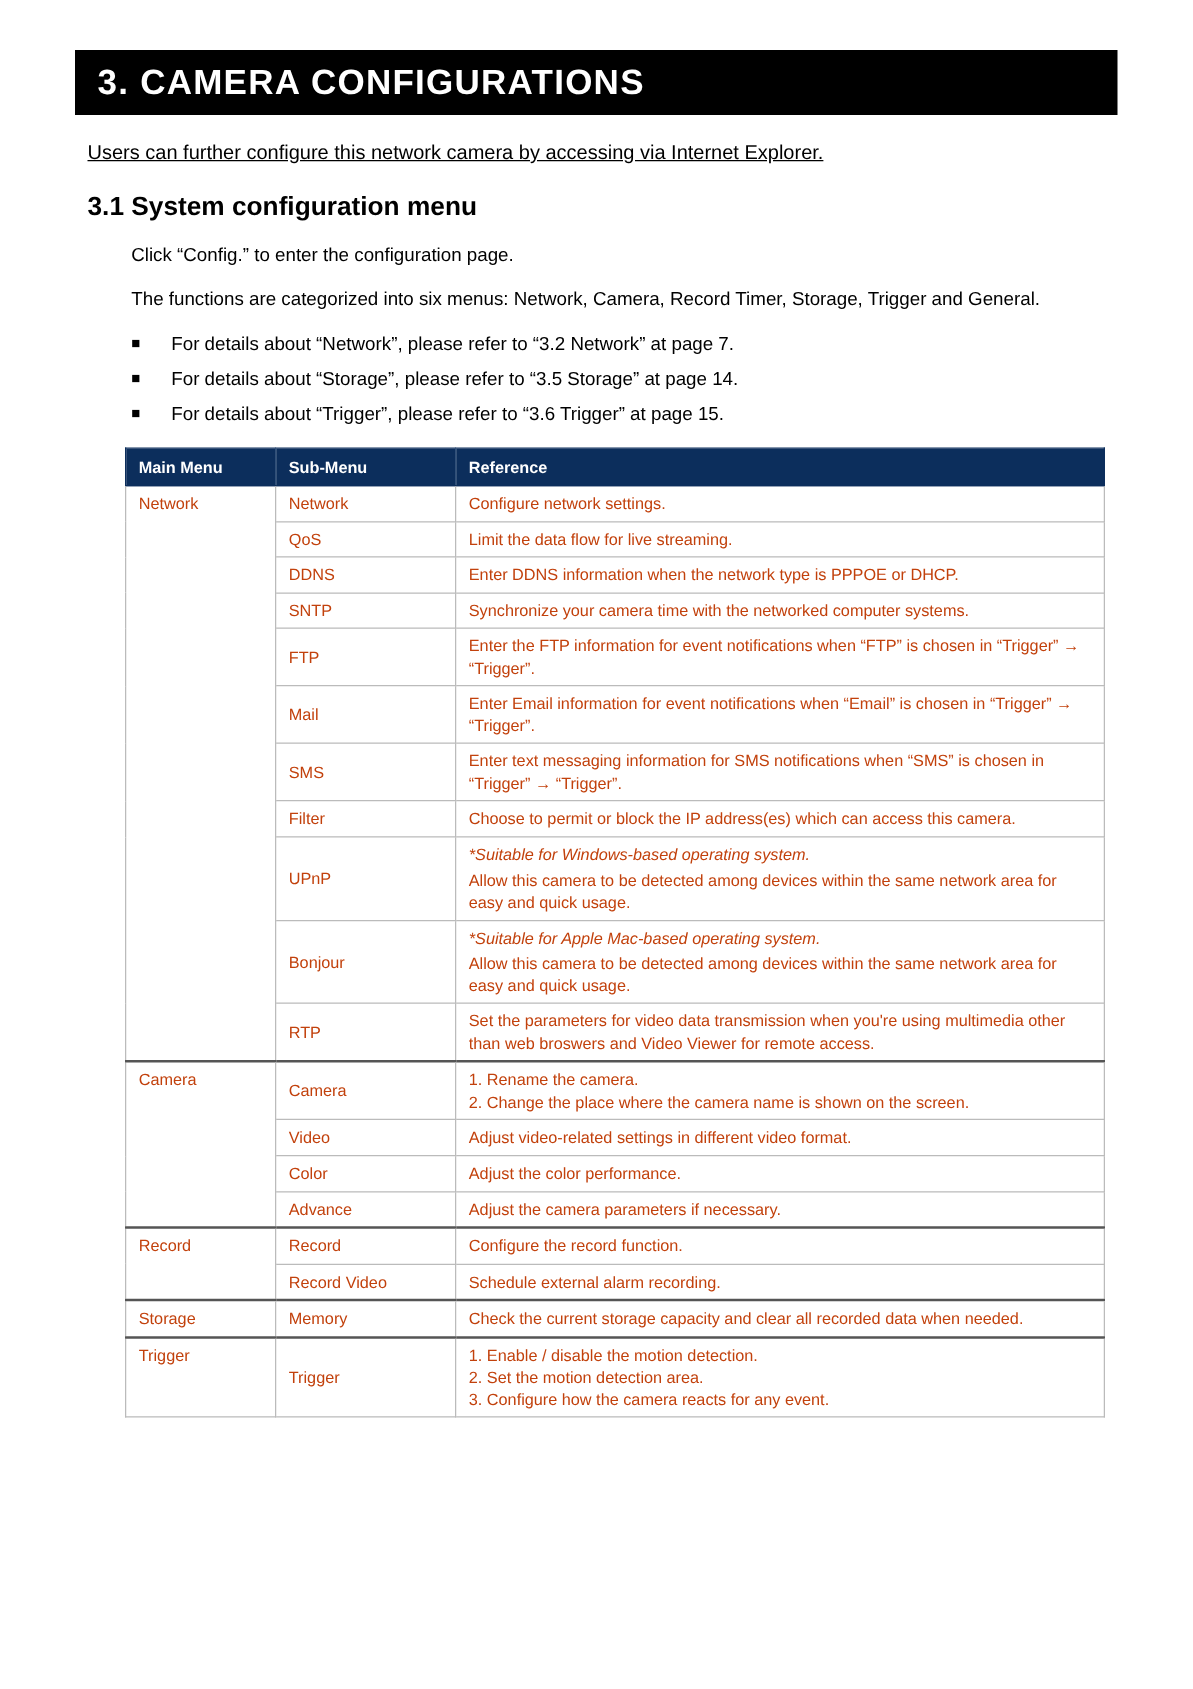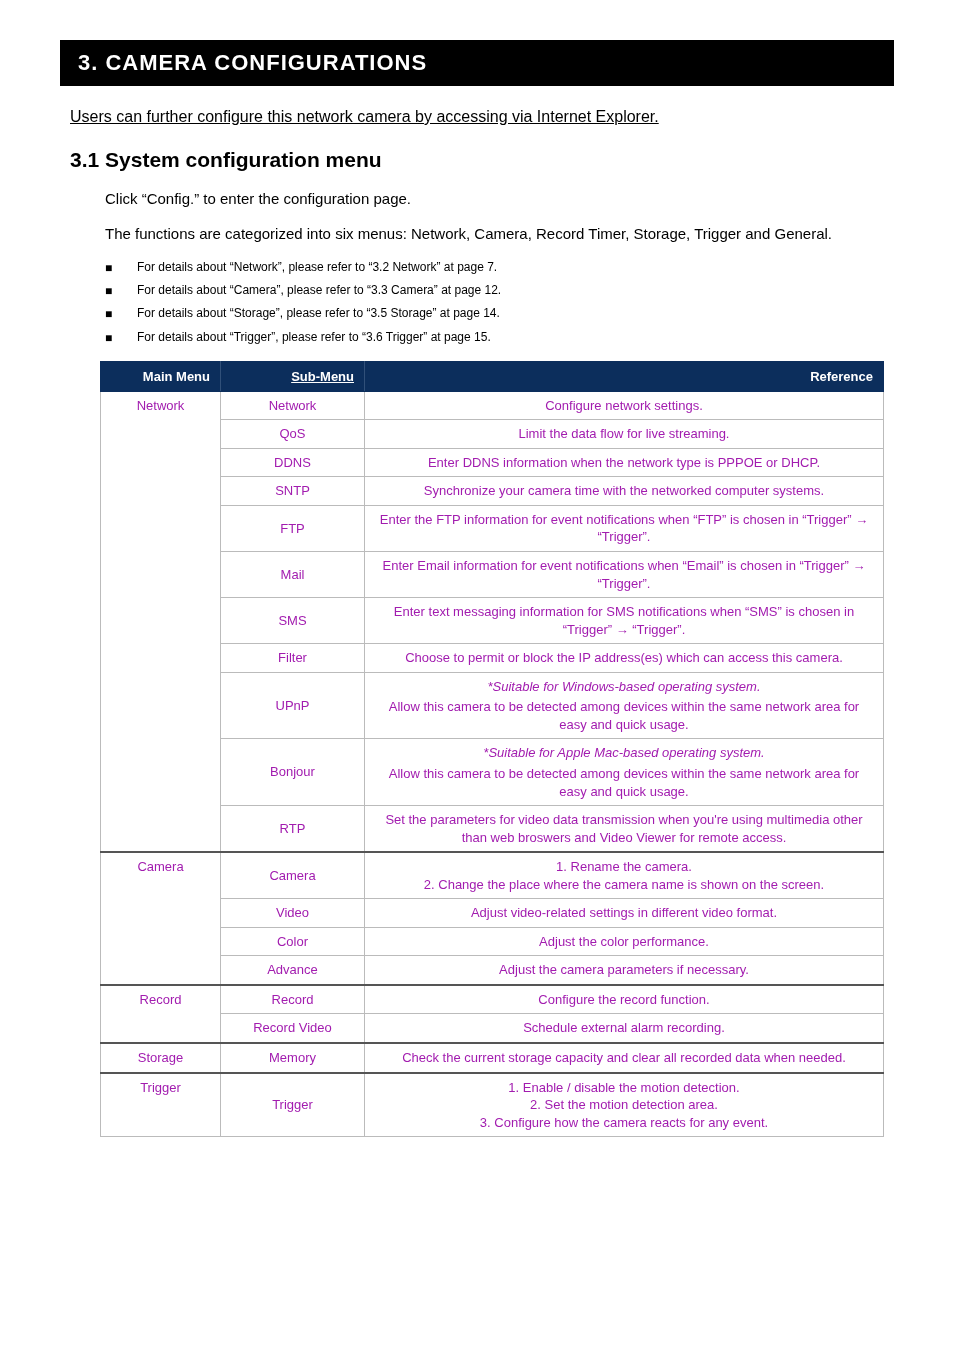--- a/index.html
+++ b/index.html
@@ -9,21 +9,21 @@
       width: 954px;
       margin: 0 auto;
       padding: 40px 60px 60px 60px;
       font-size: 13.5px;
       color: #000;
     }
     .chapter-bar {
       background: #000;
       color: #fff;
       font-weight: bold;
-      font-size: 22px;
+      font-size: 28px;
       padding: 10px 18px;
       letter-spacing: 1px;
       font-family: Arial, Helvetica, sans-serif;
     }
     .intro {
       margin: 22px 10px 22px 10px;
       font-size: 16px;
       text-decoration: underline;
     }
     .section-title {
@@ -34,21 +34,21 @@
     .body-text {
       margin: 0 10px 14px 45px;
       font-size: 15px;
       line-height: 1.4;
     }
     .bullet-list {
       list-style: none;
       margin: 0 10px 14px 45px;
     }
     .bullet-list li {
-      font-size: 12px;
+      font-size: 15px;
       line-height: 1.6;
       padding-left: 32px;
       position: relative;
       margin-bottom: 4px;
     }
     .bullet-list li::before {
       content: "■";
       position: absolute;
       left: 0;
       top: 1px;
@@ -57,34 +57,33 @@
     .menu-table {
       margin: 14px 10px 0 40px;
       border-collapse: collapse;
       width: calc(100% - 50px);
       font-size: 13px;
     }
     .menu-table th {
       background: #0c2e5c;
       color: #fff;
       font-weight: bold;
-      text-align: right;
+      text-align: left;
       padding: 7px 10px;
       border: 1px solid #0c2e5c;
       font-family: Arial, Helvetica, sans-serif;
     }
     .menu-table th:nth-child(1) { width: 120px; border-right: 1px solid #315079; }
-    .menu-table th:nth-child(2) { width: 144px; border-right: 1px solid #315079; text-decoration: underline; }
+    .menu-table th:nth-child(2) { width: 144px; border-right: 1px solid #315079; }
     .menu-table td {
       padding: 5px 10px;
       border: 1px solid #bbb;
       vertical-align: middle;
       line-height: 1.35;
-      color: #a21caf;
-      text-align: center;
+      color: #c2410c;
     }
     .menu-table td.main { vertical-align: top; }
     .menu-table td em { font-style: italic; }
     .menu-table td .note + div { margin-top: 3px; }
     .menu-table tbody tr:first-child td { border-top: 1px solid #888; }
     .group-top td { border-top: 2px solid #555 !important; }
   </style>
 </head>
 <body>
 
@@ -92,21 +91,20 @@
 
 <p class="intro">Users can further configure this network camera by accessing via Internet Explorer.</p>
 
 <h2 class="section-title">3.1 System configuration menu</h2>
 
 <p class="body-text">Click “Config.” to enter the configuration page.</p>
 <p class="body-text">The functions are categorized into six menus: Network, Camera, Record Timer, Storage, Trigger and General.</p>
 
 <ul class="bullet-list">
   <li>For details about “Network”, please refer to “3.2 Network” at page 7.</li>
-  <li>For details about “Camera”, please refer to “3.3 Camera” at page 12.</li>
   <li>For details about “Storage”, please refer to “3.5 Storage” at page 14.</li>
   <li>For details about “Trigger”, please refer to “3.6 Trigger” at page 15.</li>
 </ul>
 
 <table class="menu-table">
   <thead>
     <tr>
       <th>Main Menu</th>
       <th>Sub-Menu</th>
       <th>Reference</th>

